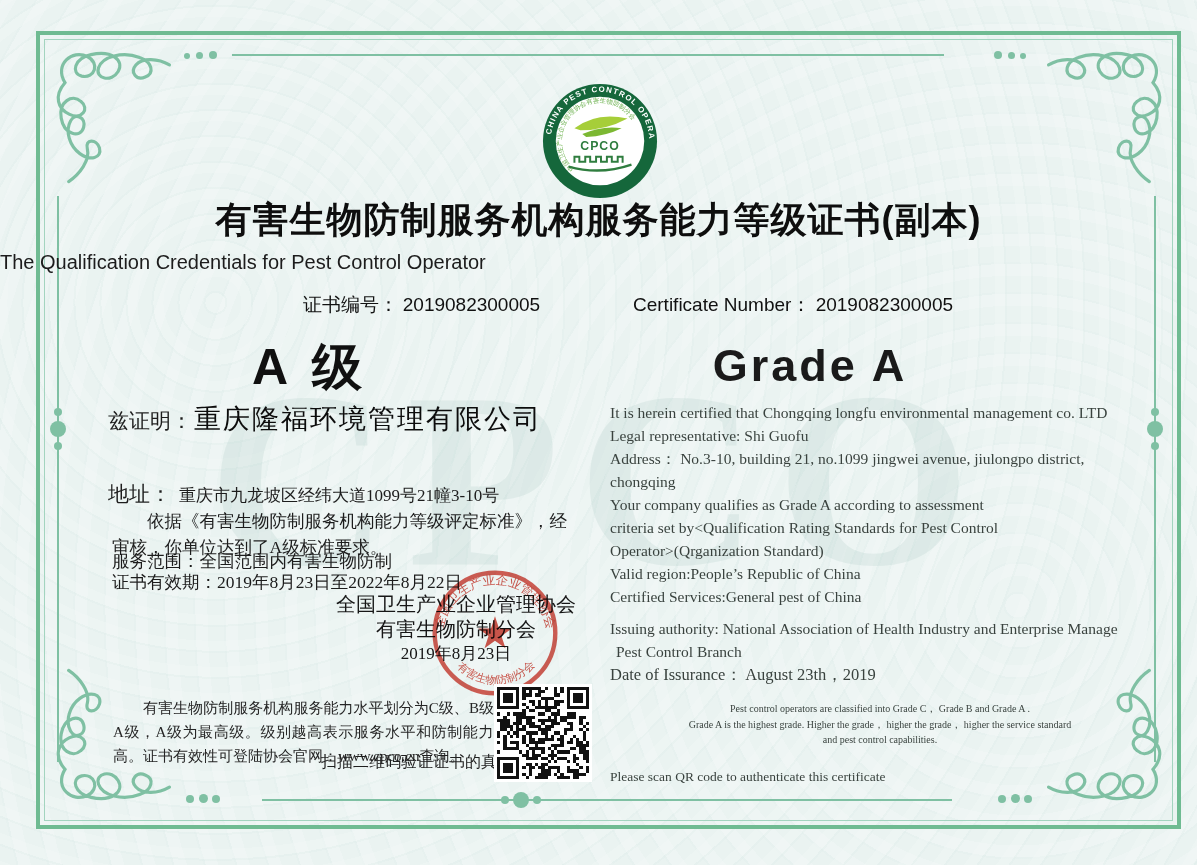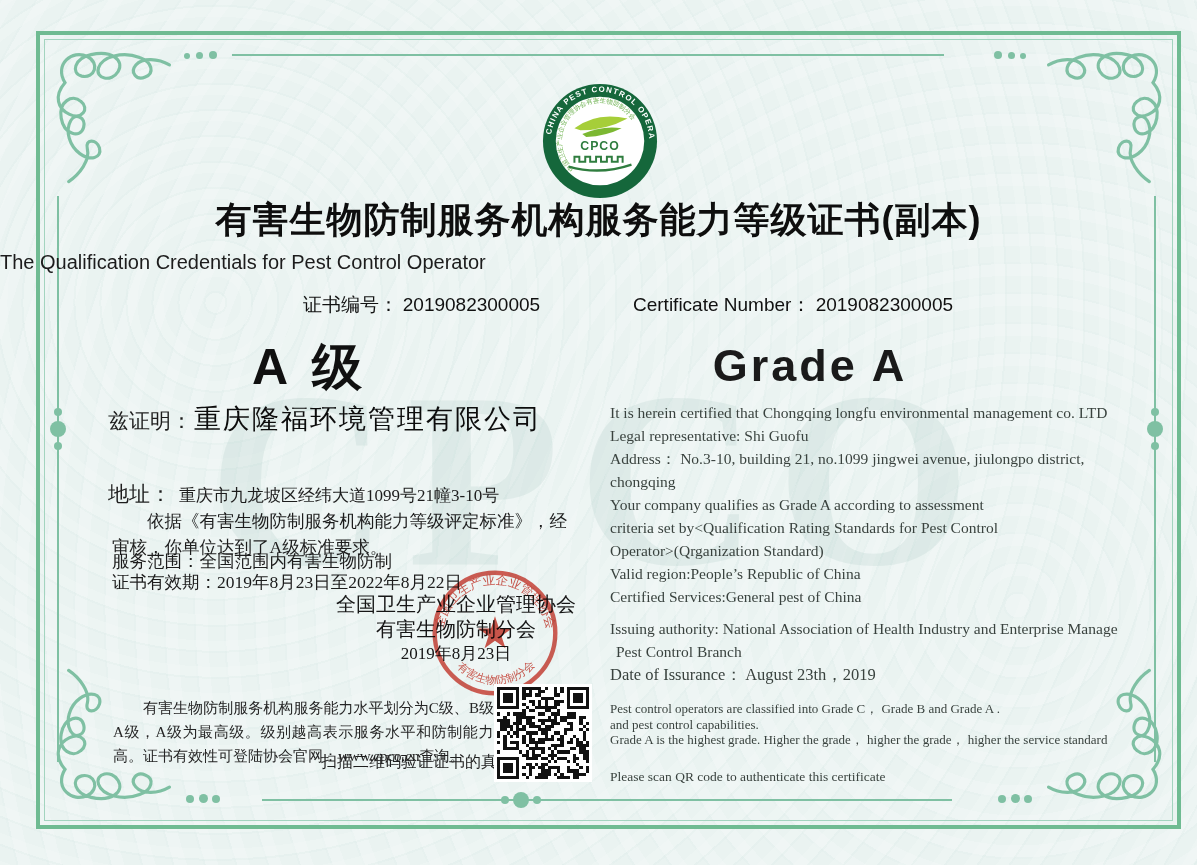--- a/index.html
+++ b/index.html
@@ -61,21 +61,21 @@
   .qr{position:absolute;left:494px;top:684px;width:98px;height:98px;background:#fff;padding:3px;box-sizing:border-box;}
   .qr svg{width:100%;height:100%;display:block;}
   
   .seal{position:absolute;left:428px;top:566px;width:134px;height:134px;mix-blend-mode:multiply;opacity:.92;}
   
   .rcol{position:absolute;left:610px;top:401px;width:540px;color:#39423e;
     font-family:"Liberation Serif",serif;}
   .rcol p{margin:0;font-size:15.5px;line-height:23px;white-space:nowrap;}
   .rcol .gap{height:9px;}
   .rcol .date-line{font-size:16.5px;}
-  .rcol .note p{font-size:13px;line-height:15.5px;}
+  .rcol .note p{font-size:10px;line-height:15.5px;text-align:center;}
   .rcol .note{margin-top:15px;}
   .rcol .scan{margin-top:17px;font-size:13.5px;}
 </style>
 </head>
 <body>
 
 <div class="cert">
   <div class="waves"></div>
   <div class="watermark">CPCO</div>
 
@@ -647,18 +647,18 @@
     <p>criteria set by&lt;Qualification Rating Standards for Pest Control</p>
     <p>Operator&gt;(Qrganization Standard)</p>
     <p>Valid region:People’s Republic of China</p>
     <p>Certified Services:General pest of China</p>
     <div class="gap"></div>
     <p>Issuing authority: National Association of Health Industry and Enterprise Manage</p>
     <p style="text-indent:6px;">Pest Control Branch</p>
     <p class="date-line">Date of Issurance：  August 23th，2019</p>
     <div class="note">
       <p>Pest control operators are classified into Grade C，  Grade B and Grade A .</p>
+      <p>Grade A is the highest grade. Higher the grade，  higher the grade，  higher the service standard</p>
       <p>and pest control capabilities.</p>
-      <p>Grade A is the highest grade. Higher the grade，  higher the grade，  higher the service standard</p>
     </div>
     <p class="scan">Please scan QR code to authenticate this certificate</p>
   </div>
 </div>
 
 </body></html>

